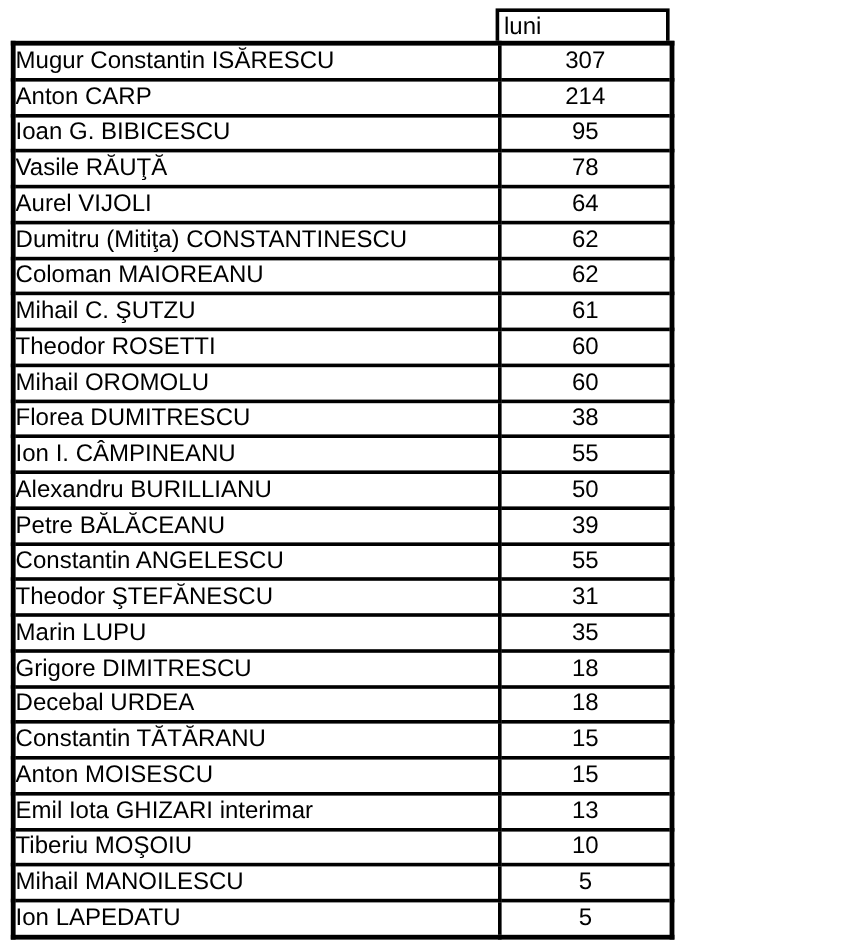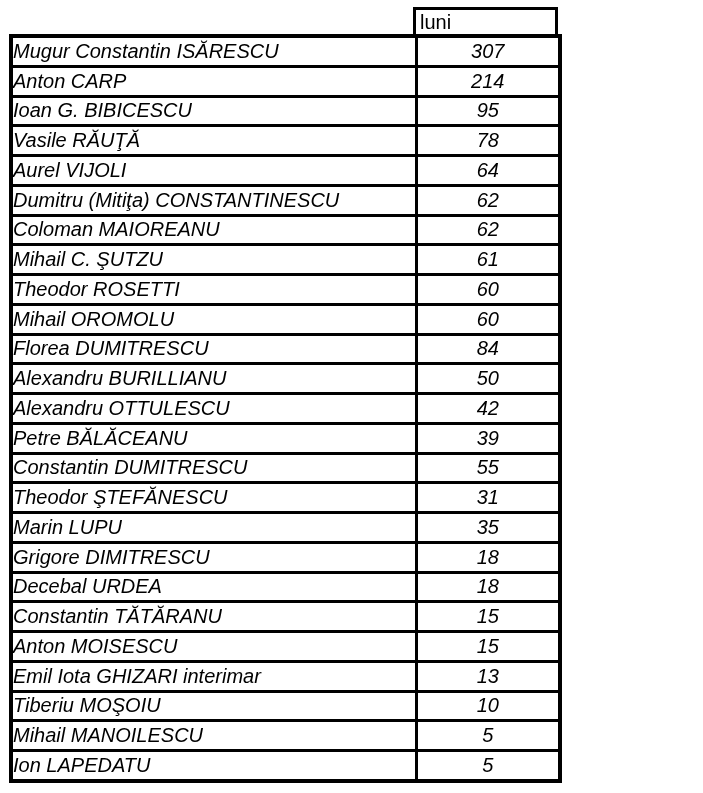--- a/index.html
+++ b/index.html
@@ -30,21 +30,20 @@
   table.gov-table {
     position: absolute;
     left: 9px;
     top: 34px;
     width: 549px;
     height: 749px;
     border-collapse: collapse;
     table-layout: fixed;
     border: 4px solid #000000;
     background: #ffffff;
-    font-style: italic;
   }
   table.gov-table td {
     border: 3px solid #000000;
     font-size: 20px;
     vertical-align: middle;
     white-space: nowrap;
     overflow: hidden;
     padding: 0;
   }
   td.name-cell {
@@ -115,41 +114,41 @@
       <td class="months-cell">60</td>
     </tr>
 
     <tr>
       <td class="name-cell">Mihail OROMOLU</td>
       <td class="months-cell">60</td>
     </tr>
 
     <tr>
       <td class="name-cell">Florea DUMITRESCU</td>
-      <td class="months-cell">84</td>
-    </tr>
-
+      <td class="months-cell">38</td>
+    </tr>
+
+    <tr>
+      <td class="name-cell">Ion I. CÂMPINEANU</td>
+      <td class="months-cell">55</td>
+    </tr>
 
     <tr>
       <td class="name-cell">Alexandru BURILLIANU</td>
       <td class="months-cell">50</td>
     </tr>
 
-    <tr>
-      <td class="name-cell">Alexandru OTTULESCU</td>
-      <td class="months-cell">42</td>
-    </tr>
 
     <tr>
       <td class="name-cell">Petre BĂLĂCEANU</td>
       <td class="months-cell">39</td>
     </tr>
 
     <tr>
-      <td class="name-cell">Constantin DUMITRESCU</td>
+      <td class="name-cell">Constantin ANGELESCU</td>
       <td class="months-cell">55</td>
     </tr>
 
     <tr>
       <td class="name-cell">Theodor ŞTEFĂNESCU</td>
       <td class="months-cell">31</td>
     </tr>
 
     <tr>
       <td class="name-cell">Marin LUPU</td>

